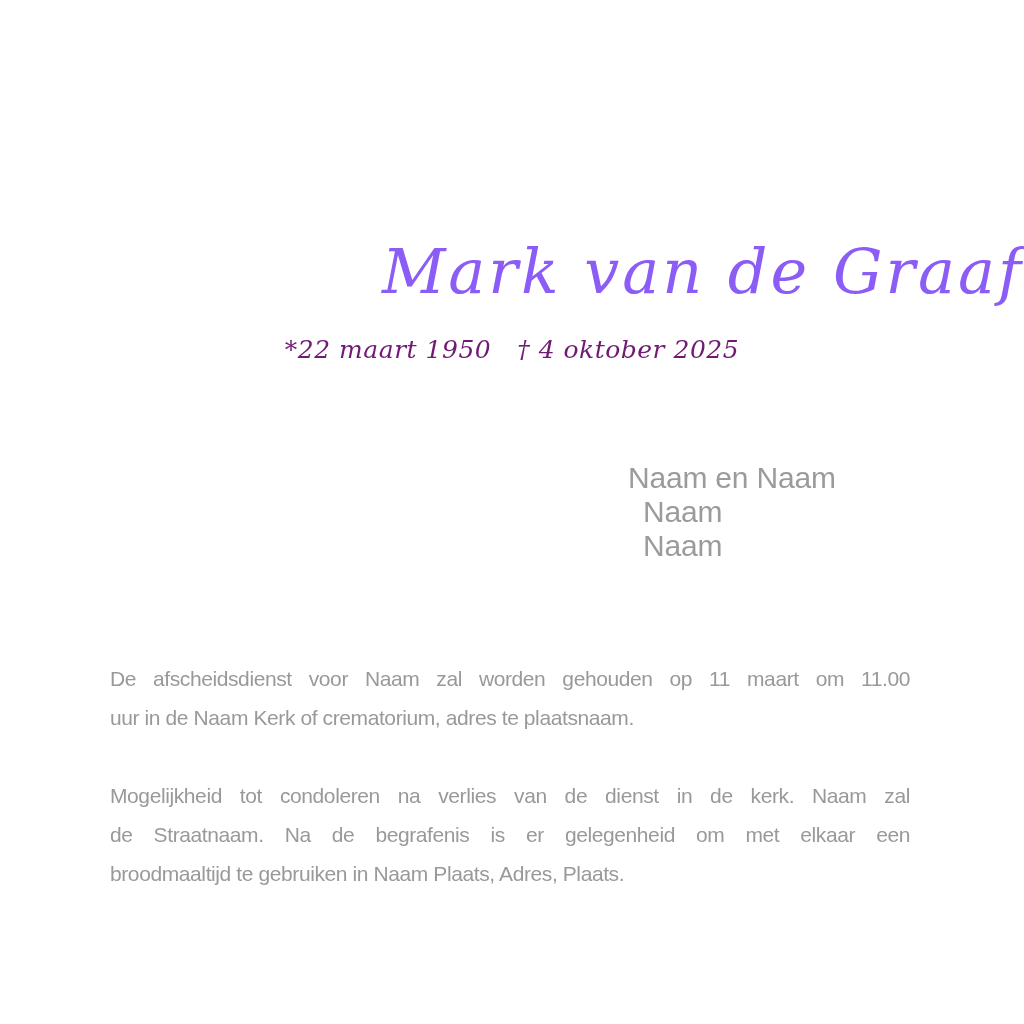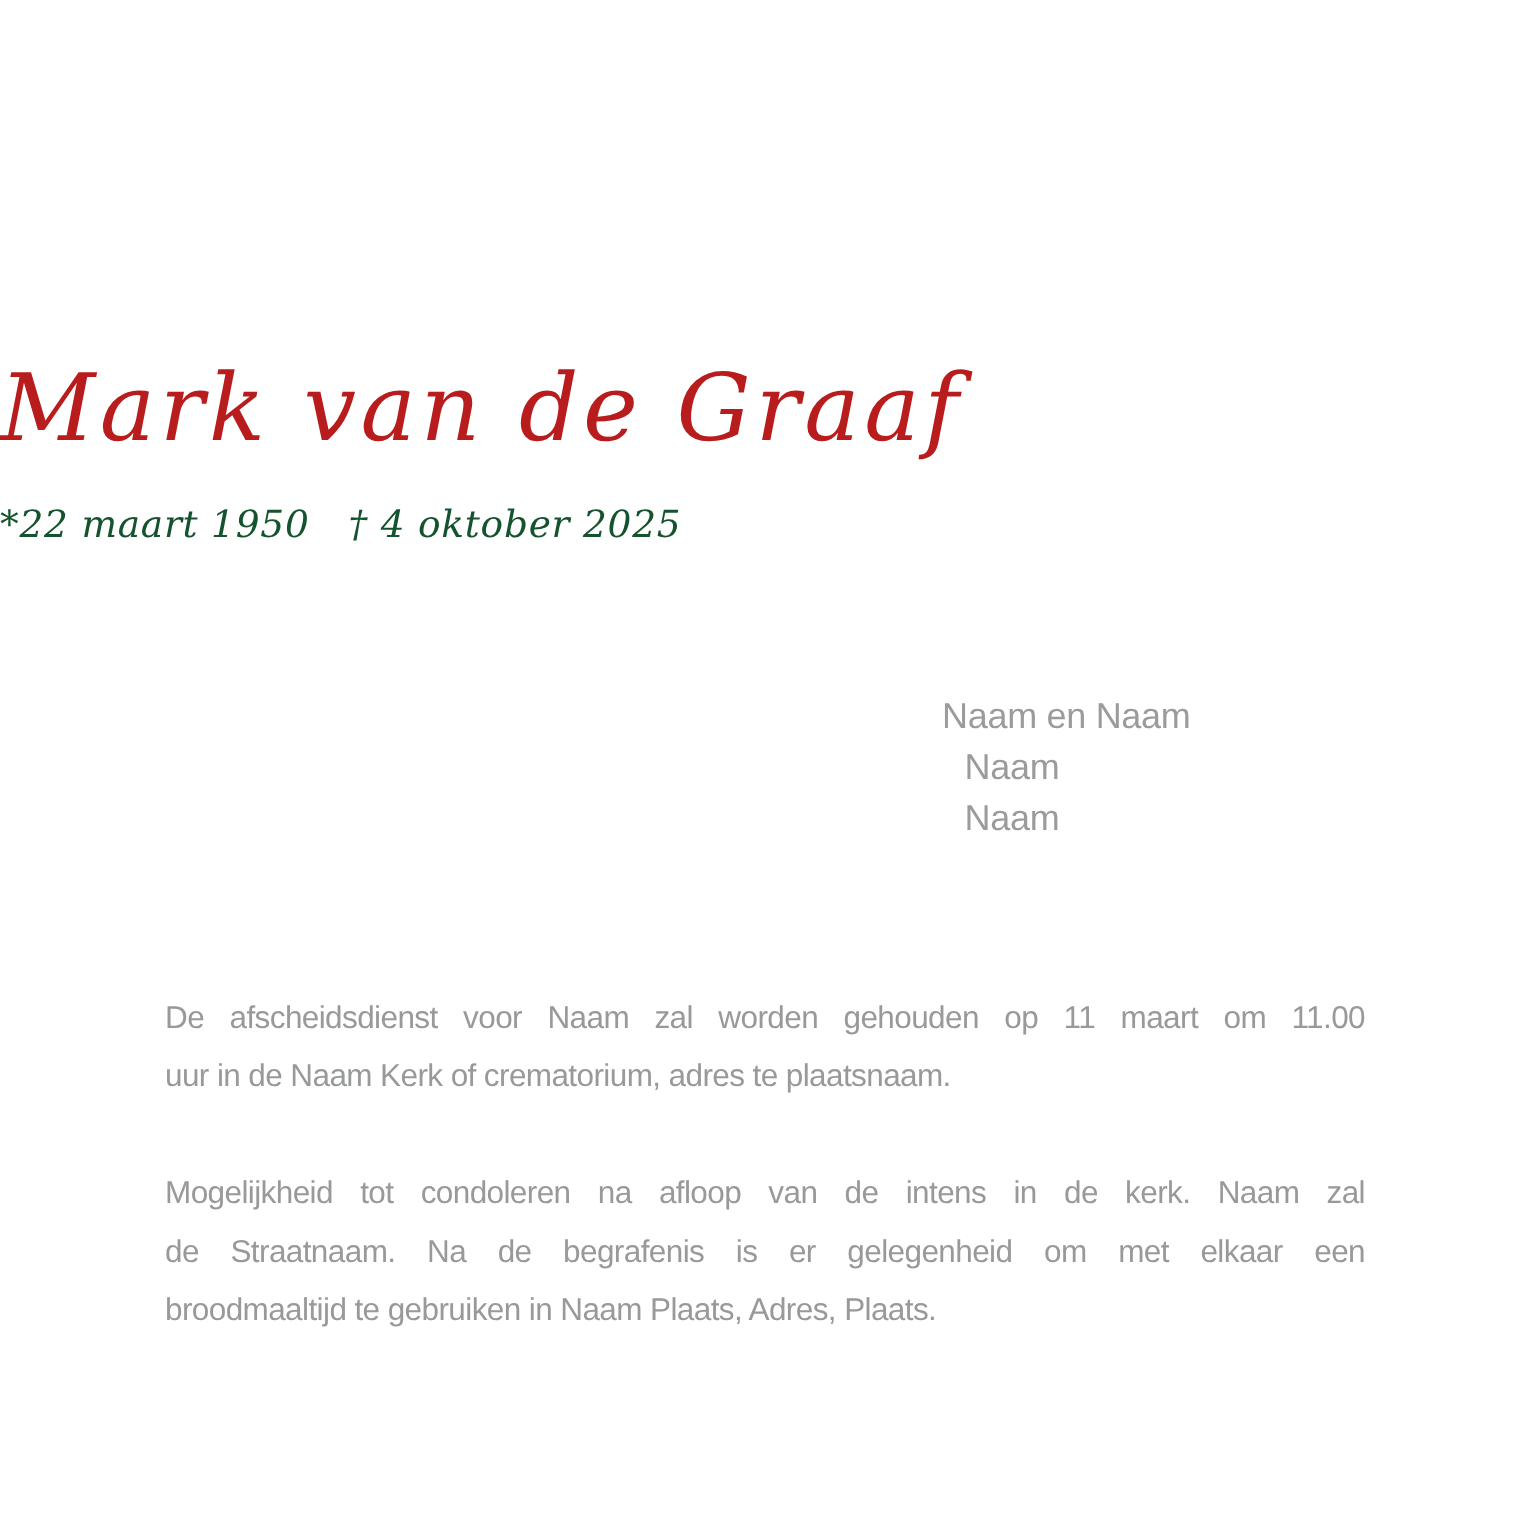--- a/index.html
+++ b/index.html
@@ -36,56 +36,56 @@
   .intro { top: 103px; }
   .service { top: 659px; }
   .condolence { top: 776px; }
 
   
   .deceased-name {
     position: absolute;
     top: 222px;
     left: 0;
     width: 1024px;
-    text-align: left;
+    text-align: right;
     font-family: "DejaVu Serif", cursive, serif;
     font-style: italic;
     font-weight: 400;
     font-size: 62px;
     line-height: 100px;
-    color: #b91c1c;
+    color: #8b5cf6;
     letter-spacing: 3px;
   }
 
   
   .dates {
     position: absolute;
     top: 333px;
     left: 0;
     width: 1024px;
-    text-align: left;
+    text-align: center;
     font-family: "DejaVu Serif", serif;
     font-style: italic;
     font-size: 25px;
     line-height: 34px;
-    color: #14532d;
+    color: #701a75;
     letter-spacing: 0.5px;
   }
   .dates .date-sep {
     display: inline-block;
     width: 26px;
   }
 
   
   .relatives {
     position: absolute;
     left: 628px;
     top: 461px;
     color: #9b9b9b;
-    font-size: 24px;
+    font-size: 30px;
     letter-spacing: -0.2px;
     line-height: 34px;
     font-weight: 400;
   }
   .relatives .relative-line + .relative-line {
     margin-left: 15px;
   }
 </style>
 </head>
 <body>
@@ -106,18 +106,18 @@
     <div class="relative-line">Naam</div>
     <div class="relative-line">Naam</div>
   </div>
 
   <div class="para service">
     <div class="jline">De afscheidsdienst voor Naam zal worden gehouden op 11 maart om 11.00</div>
     <div class="lline">uur in de Naam Kerk of crematorium, adres te plaatsnaam.</div>
   </div>
 
   <div class="para condolence">
-    <div class="jline">Mogelijkheid tot condoleren na afloop van de intens in de kerk. Naam zal</div>
+    <div class="jline">Mogelijkheid tot condoleren na verlies van de dienst in de kerk. Naam zal</div>
     <div class="jline">de Straatnaam. Na de begrafenis is er gelegenheid om met elkaar een</div>
     <div class="lline">broodmaaltijd te gebruiken in Naam Plaats, Adres, Plaats.</div>
   </div>
 
 </div>
 
 </body></html>

